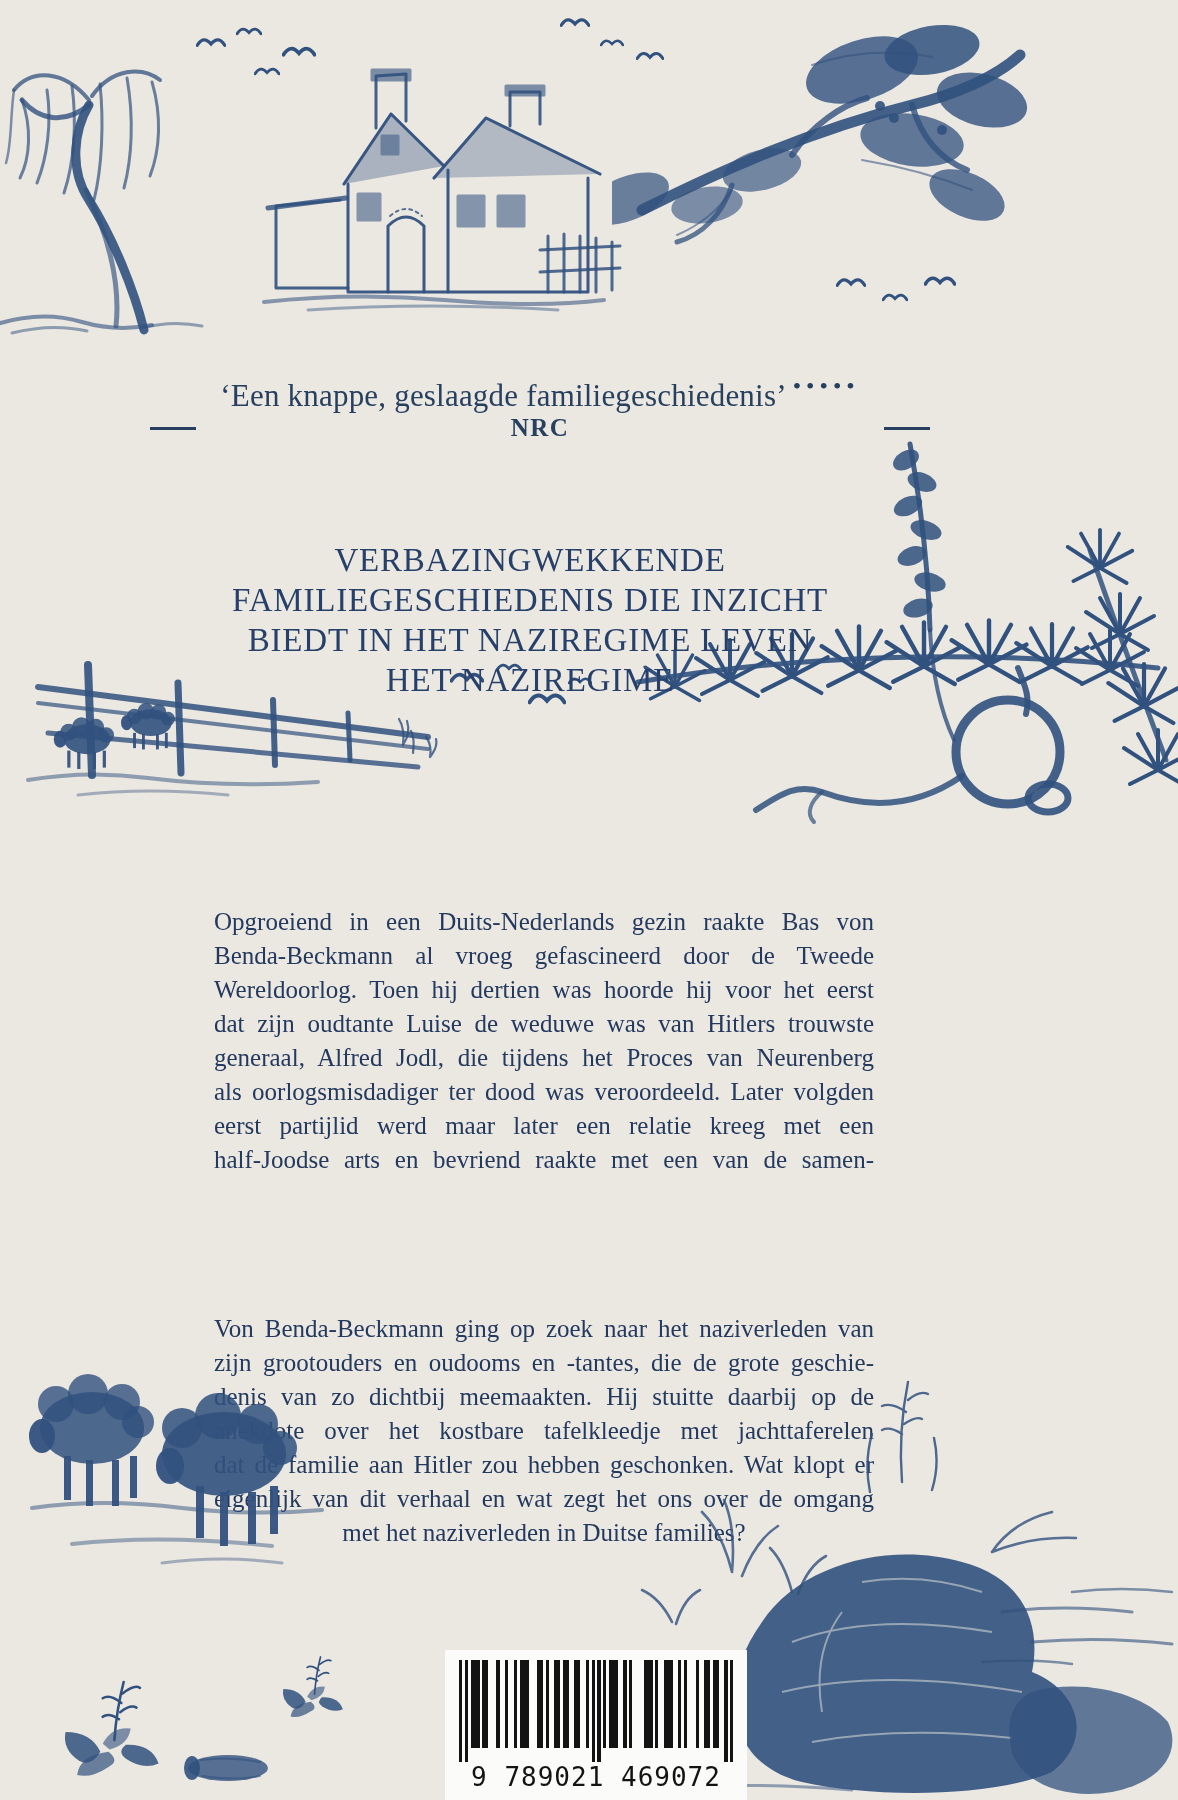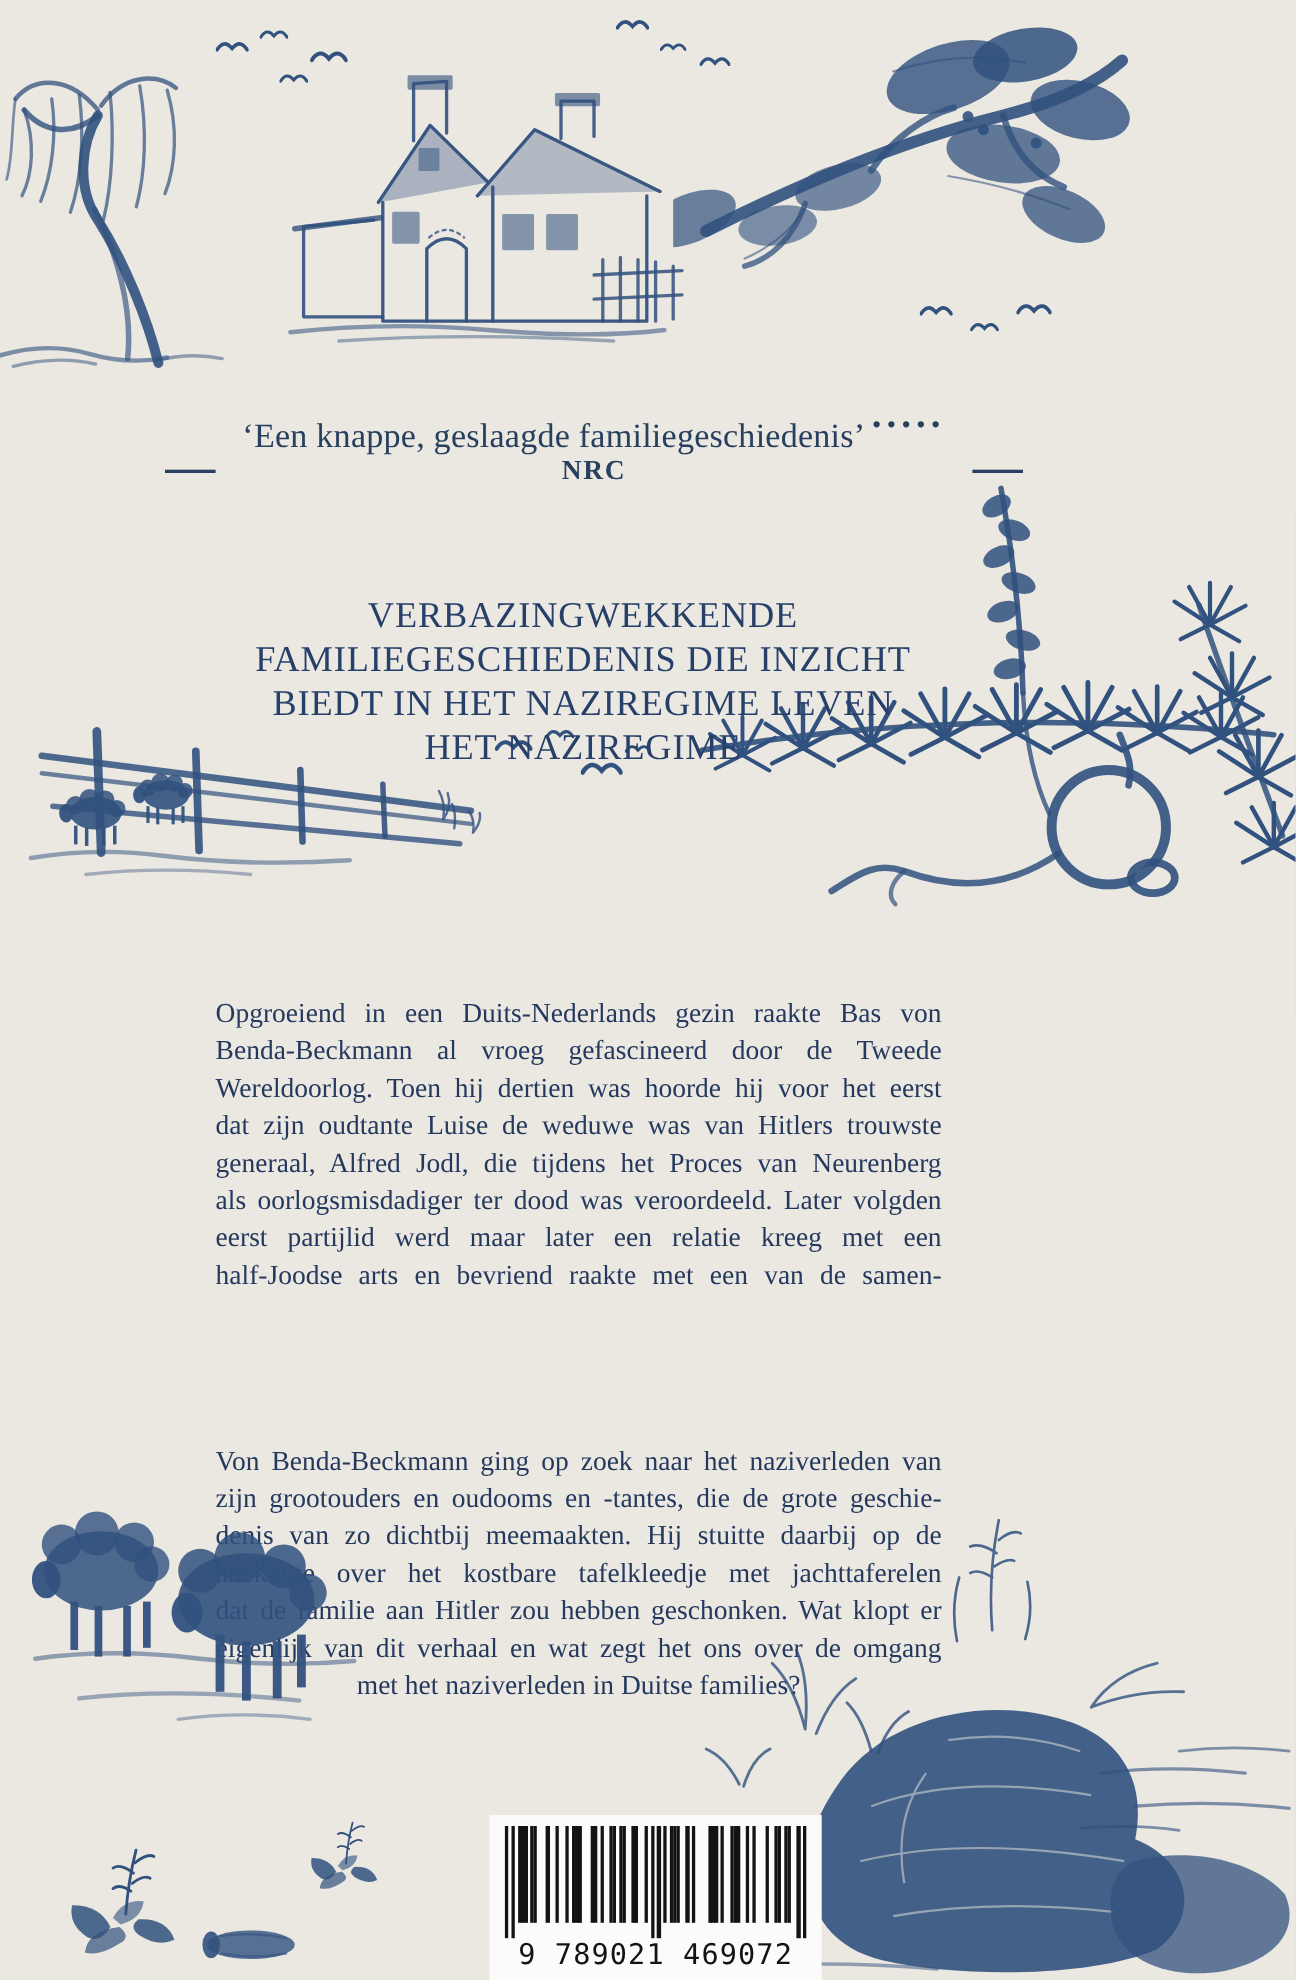--- a/index.html
+++ b/index.html
@@ -19,21 +19,21 @@
   .nrc-row{display:flex;align-items:center;justify-content:space-between;gap:14px;}
   .nrc-rule{width:46px;height:3px;background:#28405f;}
   .nrc{font-size:25px;font-weight:bold;letter-spacing:1.5px;color:#28405f;}
 
   
   .headline{position:absolute;left:180px;top:492px;width:700px;text-align:center;
     font-size:33px;line-height:40px;letter-spacing:.8px;color:#27406a;margin-top:48px;}
   .headline .tline{white-space:nowrap;}
 
   
-  .para{position:absolute;left:196px;width:660px;font-size:25px;line-height:34px;color:#24395e;}
+  .para{position:absolute;left:214px;width:660px;font-size:25px;line-height:34px;color:#24395e;}
   .p1{top:905px;}
   .p2{top:1312px;}
   .para .tline{text-align:justify;text-align-last:justify;}
   .para .tline.center{text-align:center;text-align-last:center;}
 
   
   .barcode-box{position:absolute;left:445px;top:1650px;width:302px;height:150px;background:#fbfbf9;}
   .bars{position:absolute;left:14px;top:10px;width:274px;height:104px;}
   .bars i{position:absolute;top:0;height:88px;background:#131313;}
   .bars i.g{height:102px;}

